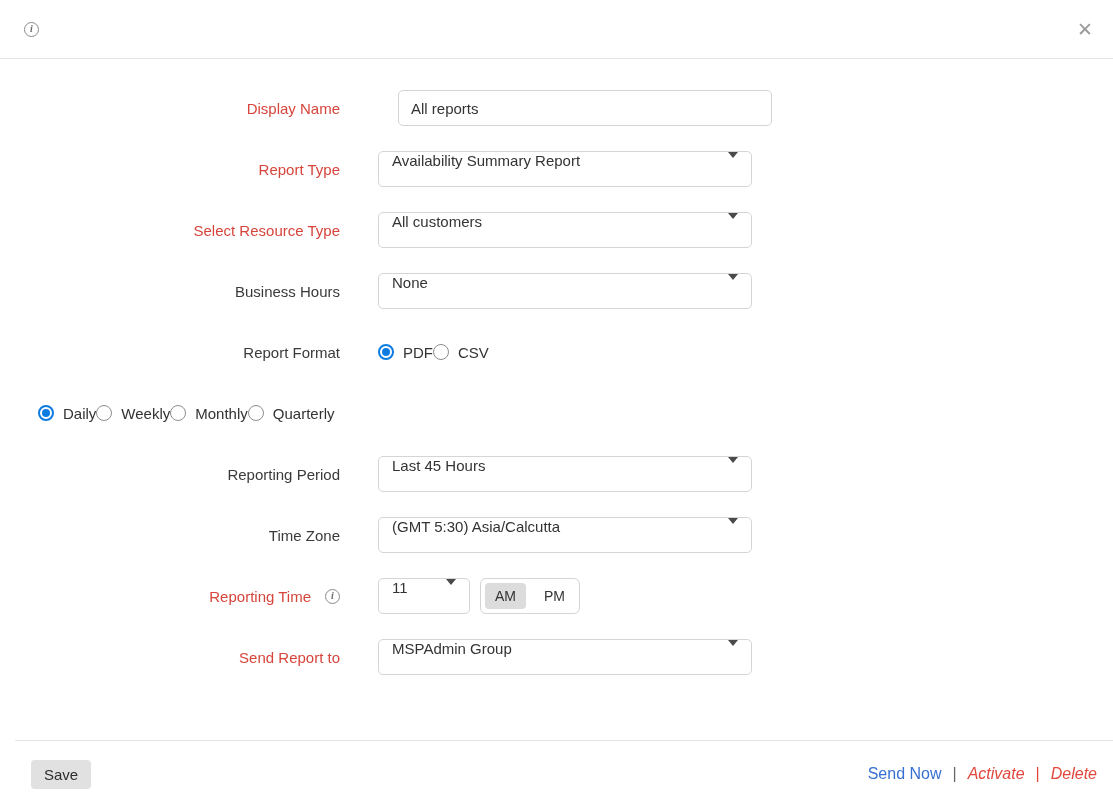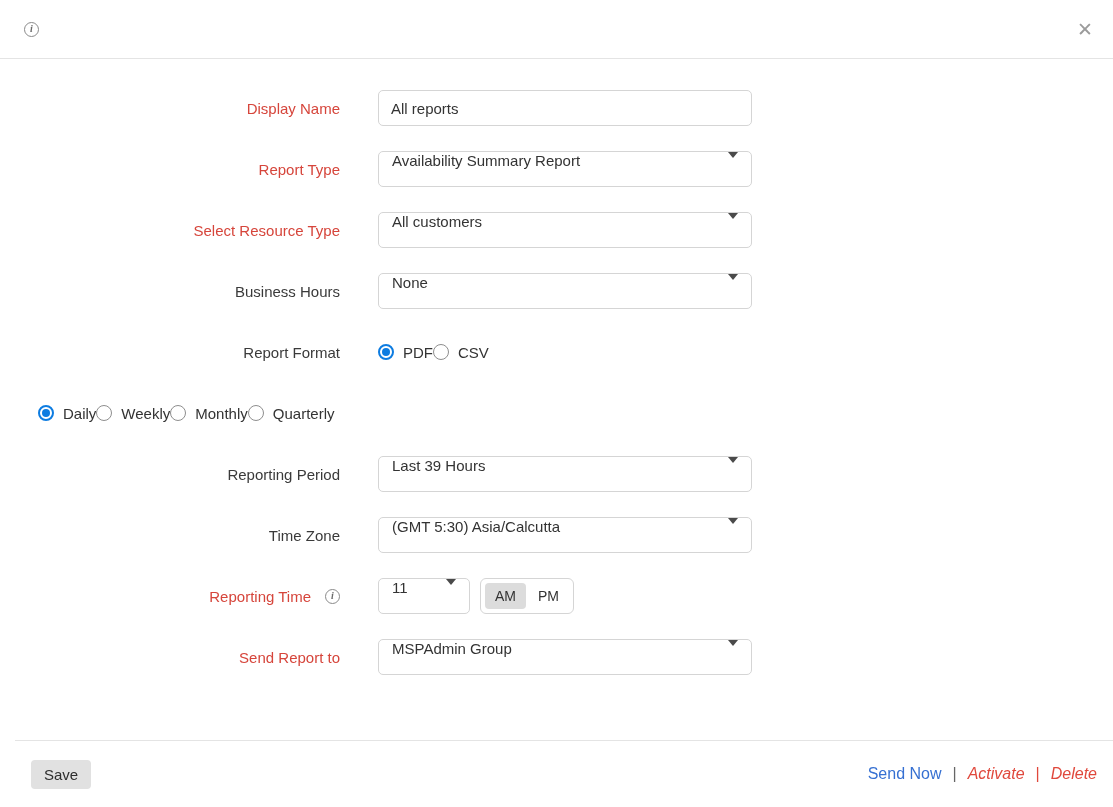--- a/index.html
+++ b/index.html
@@ -44,21 +44,21 @@
   .lbl{
     width:340px;text-align:right;font-size:15px;color:var(--text);
     flex:0 0 340px;display:inline-flex;justify-content:flex-end;align-items:center;gap:6px;
   }
   .lbl.req{color:var(--required-label);}
   .field{margin-left:38px;display:flex;align-items:center;}
   .txt, .select{
     width:374px;height:36px;border:1px solid var(--border);border-radius:5px;
     background:#fff;font-size:15px;color:#333;
   }
-  .txt{padding:8px 12px;outline:none;font-family:"Liberation Sans",sans-serif;}
+  .txt{padding:8px 12px;outline:none;font-family:"Liberation Sans",sans-serif;margin-left:20px;}
   .select{
     display:flex;justify-content:space-between;
     padding:0 13px;cursor:pointer;
   }
   .select .val{font-size:15px;color:#333;white-space:nowrap;}
   .caret{
     width:0;height:0;border-left:5px solid transparent;border-right:5px solid transparent;
     border-top:6px solid #4a4a4a;flex:0 0 auto;margin-left:10px;
   }
   .select.hour{width:92px;}
@@ -66,21 +66,21 @@
   
   .radios{display:flex;align-items:center;}
   .radio-opt{display:inline-flex;align-items:center;gap:9px;cursor:pointer;font-size:15px;color:#333;}
   .rb{width:16px;height:16px;border:1px solid #8e8e8e;border-radius:50%;position:relative;flex:0 0 auto;background:#fff;}
   .rb.checked{border:2px solid var(--radio-selected);}
   .rb.checked::after{content:"";position:absolute;inset:2px;border-radius:50%;background:var(--radio-selected);}
 
   
   .ampm{
     display:flex;align-items:center;height:36px;margin-left:10px;
-    border:1px solid var(--border);border-radius:6px;padding:0 4px;gap:2px;background:#fff;
+    border:1px solid var(--border);border-radius:6px;padding:0 4px;gap:8px;background:#fff;
   }
   .seg{padding:6px 10px;border-radius:4px;font-size:14px;color:#333;cursor:pointer;line-height:1;}
   .seg.selected{background:var(--selected-segment-bg);}
 
   
   footer{
     position:absolute;left:15px;right:0;top:740px;height:67px;
     border-top:1px solid var(--divider);
     display:flex;align-items:center;justify-content:space-between;
     padding:12px 16px;background:#fff;
@@ -182,21 +182,21 @@
             <span>Quarterly</span>
           </span>
         </div>
       </div>
     </div>
 
     <div class="row">
       <label class="lbl">Reporting Period</label>
       <div class="field">
         <div class="select">
-          <span class="val">Last 39 Hours</span>
+          <span class="val">Last 45 Hours</span>
           <span class="caret"></span>
         </div>
       </div>
     </div>
 
     <div class="row">
       <label class="lbl">Time Zone</label>
       <div class="field">
         <div class="select">
           <span class="val">(GMT 5:30) Asia/Calcutta</span>

